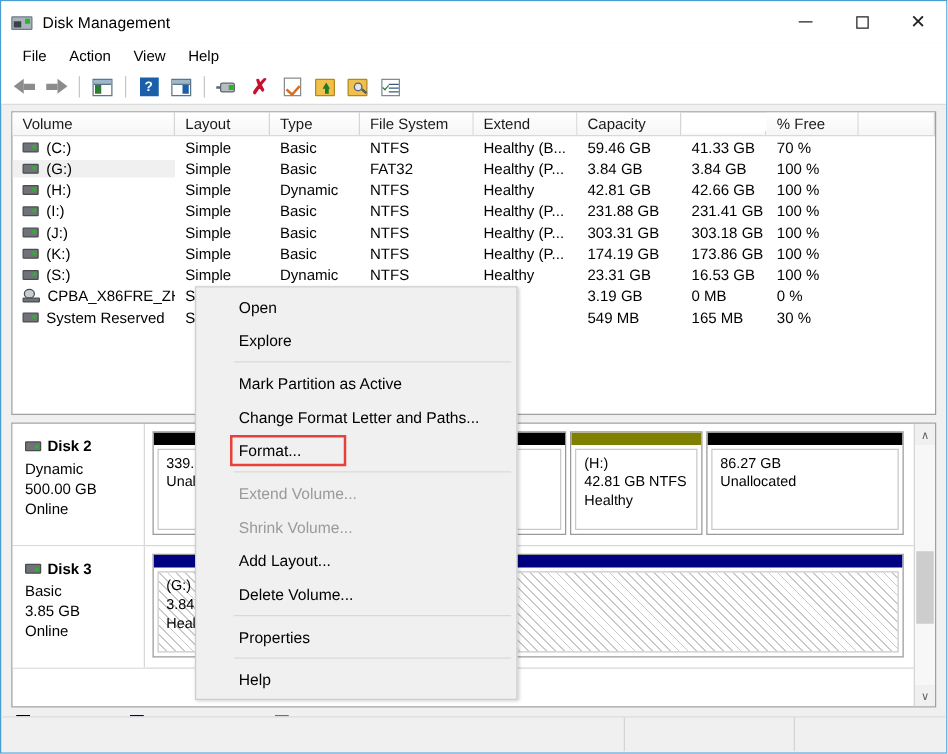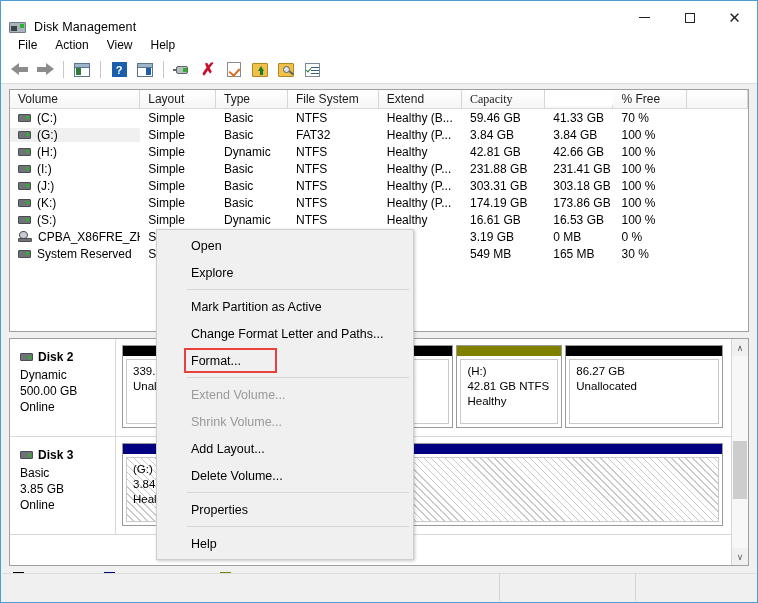--- a/index.html
+++ b/index.html
@@ -16,21 +16,21 @@
     overflow: hidden;
     font-size: 12px;
     color: #000;
   }
 
   
   .titlebar {
     height: 33px;
     background: #ffffff;
     display: flex;
-    align-items: flex-end;
+    align-items: center;
     position: relative;
   }
   .title-icon {
     width: 17px; height: 14px;
     margin-left: 8px; margin-right: 8px;
     position: relative;
     flex: 0 0 auto;
   }
   .ti-body {
     position: absolute; left:0; top:2px;
@@ -382,21 +382,21 @@
     </div>
   </div>
 
   <div class="vol-pane">
     <div class="vol-header" id="vol-header">
         <div class="hc" style="width: 138px;">Volume</div>
         <div class="hc" style="width: 80px;">Layout</div>
         <div class="hc" style="width: 76px;">Type</div>
         <div class="hc" style="width: 96px;">File System</div>
         <div class="hc" style="width: 88px;">Extend</div>
-        <div class="hc" style="width: 88px; font-family: Liberation Serif, serif;">Capacity</div>
+        <div class="hc" style="width: 88px;">Capacity</div>
         <div class="hc" style="width: 72px; margin-top: 15px;">Free Spa...</div>
         <div class="hc" style="width: 78px;">% Free</div>
         <div class="hc" style="width: 64px;"></div>
       </div>
     <div class="vol-rows" id="vol-rows">
         <div class="vol-row">
           <div class="c c-volume" style="width: 138px;">
             <div class="vol-icon"></div>
             <span>(C:)</span>
           </div>
@@ -481,21 +481,21 @@
         </div>
         <div class="vol-row">
           <div class="c c-volume" style="width: 138px;">
             <div class="vol-icon"></div>
             <span>(S:)</span>
           </div>
           <div class="c" style="width: 80px;">Simple</div>
           <div class="c" style="width: 76px;">Dynamic</div>
           <div class="c" style="width: 96px;">NTFS</div>
           <div class="c" style="width: 88px;">Healthy</div>
-          <div class="c" style="width: 88px;">16.61 GB</div>
+          <div class="c" style="width: 88px;">23.31 GB</div>
           <div class="c" style="width: 72px;">16.53 GB</div>
           <div class="c" style="width: 78px;">100 %</div>
           <div class="c" style="width: 64px;"></div>
         </div>
         <div class="vol-row">
           <div class="c c-volume" style="width: 138px;">
             <div class="cd-icon">
               <div class="disc"></div>
               <div class="tray"></div>
             </div>

